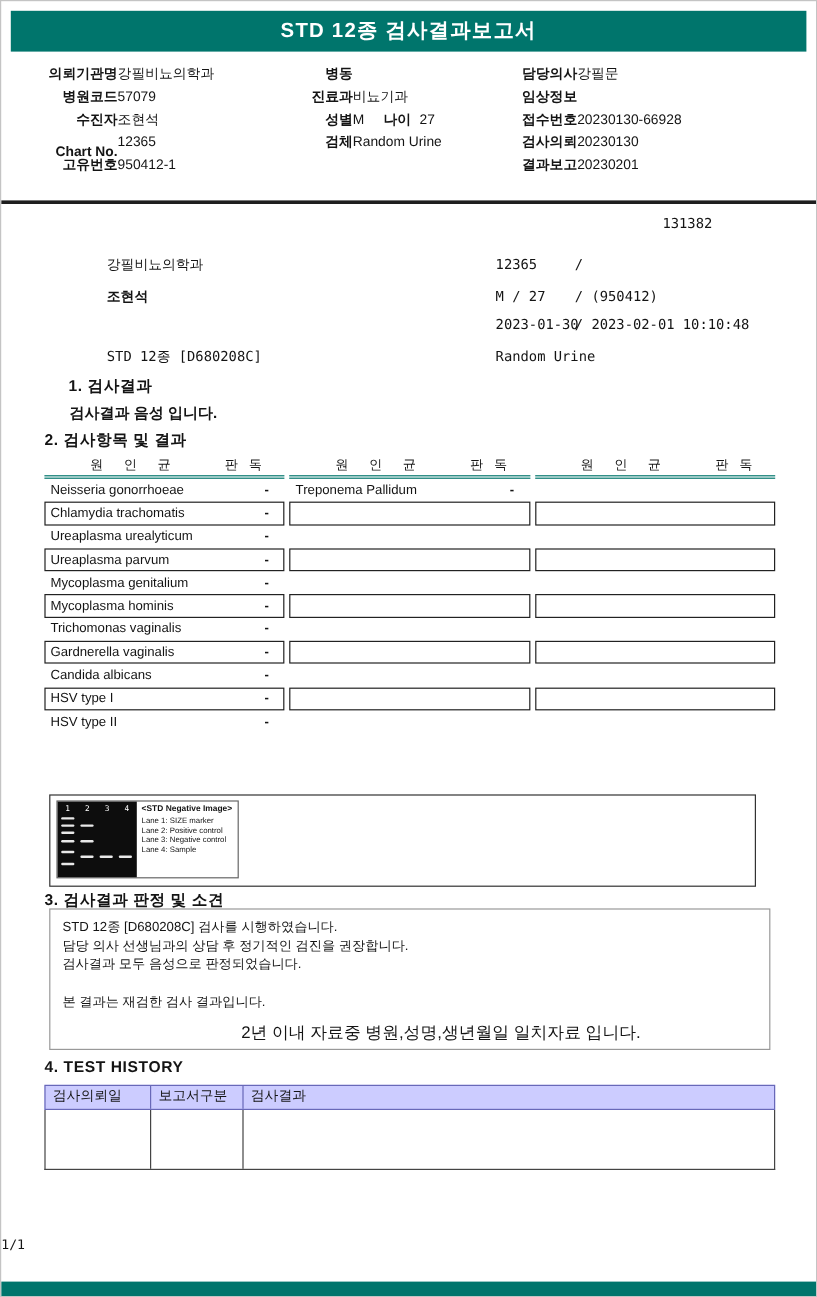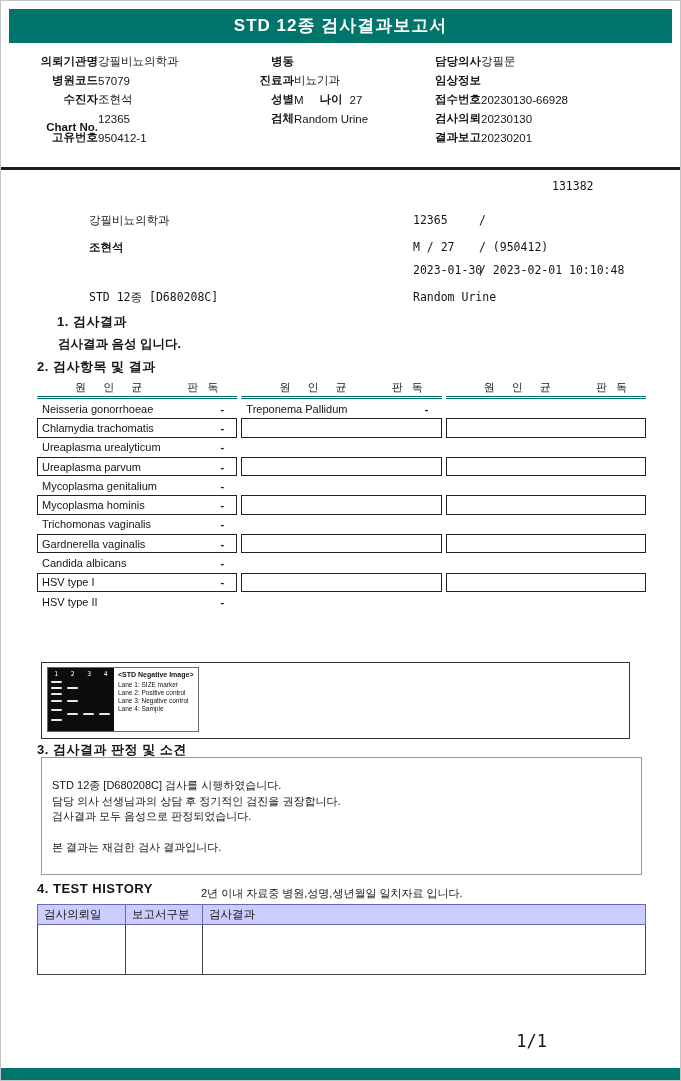--- a/index.html
+++ b/index.html
@@ -47,35 +47,35 @@
                display:flex; box-sizing:border-box; background:#fff; }
   .gel-img { width:66px; flex:none; background:#0d0d0d; position:relative; }
   .lane-nums { display:flex; justify-content:space-around; color:#fff; font-size:6.5px;
                padding-top:2px; font-family:"DejaVu Sans Mono", monospace; }
   .band { position:absolute; background:#e8e8e8; width:11px; height:2px; border-radius:1px; }
   .gel-caption { flex:1; padding:3px 2px 0 4px; font-size:6.5px; line-height:8px; overflow:hidden; }
   .gel-caption .t { font-weight:bold; font-size:7px; margin-bottom:2px; }
 
   
   .findings-box { position:absolute; left:40px; top:756px; width:601px; height:118px;
-                  border:1px solid #999; box-sizing:border-box; padding:20px 10px;
+                  border:1px solid #999; box-sizing:border-box; padding:8px 10px;
                   font-size:11px; line-height:15.5px; }
 
   
-  .history-note { position:absolute; left:200px; top:885px; font-size:11px; }
+  .history-note { position:absolute; left:200px; top:851px; font-size:14px; }
   .htable { position:absolute; left:36px; top:903px; width:609px; }
   .hhead { display:flex; height:21px; background:#ccccff; border:1px solid #6868b8;
            box-sizing:border-box; font-size:11.5px; }
   .hcell { border-right:1px solid #6868b8; padding-left:6px; line-height:19px; box-sizing:border-box; }
   .hcell:last-child { border-right:none; flex:1; }
   .hbody { display:flex; height:50px; border:1px solid #444; border-top:none; box-sizing:border-box; }
   .bcell { border-right:1px solid #444; box-sizing:border-box; }
   .bcell:last-child { border-right:none; flex:1; }
 
-  .page-num { position:absolute; left:0; top:1030px; width:546px; text-align:right; font-size:17px; }
+  .page-num { position:absolute; left:0; top:1030px; width:546px; text-align:left; font-size:11px; }
   .bottom-bar { position:absolute; left:0; top:1067px; width:681px; height:14px; background:#00756C; }
 </style>
 </head>
 <body>
 
 <div class="page">
 
   <div class="title-bar">STD 12종 검사결과보고서</div>
 
   <div class="info-col" id="info-col-left">

